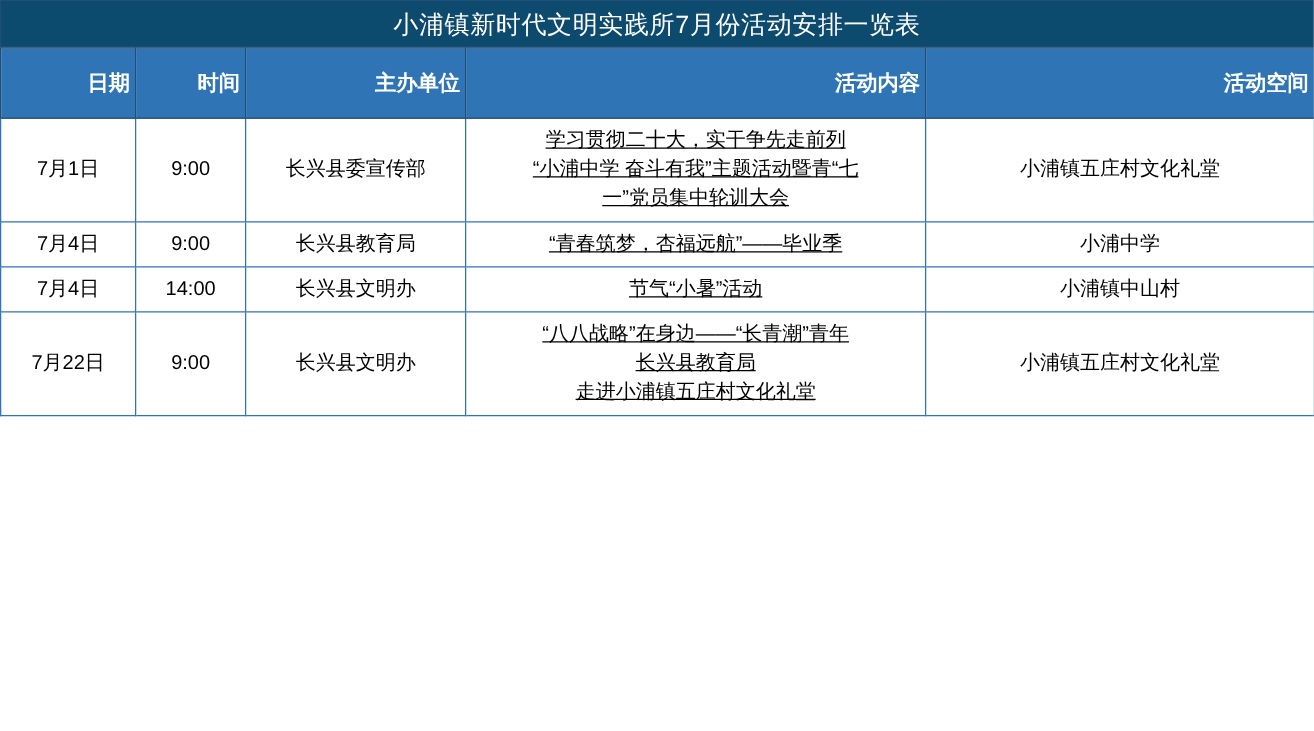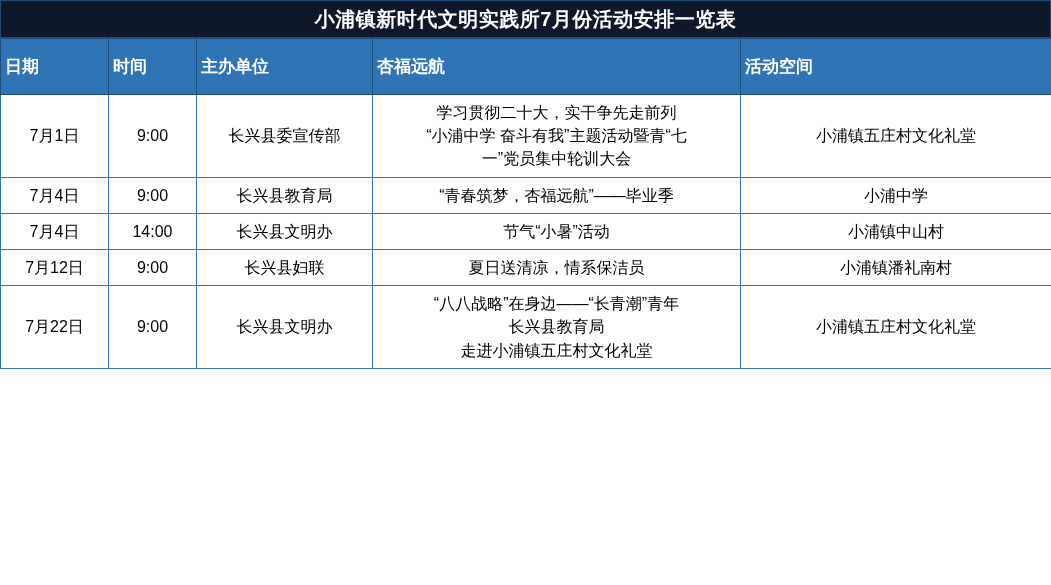--- a/index.html
+++ b/index.html
@@ -16,27 +16,27 @@
   .sheet {
     width: 1051px;
     height: 585px;
     box-sizing: border-box;
     background: #ffffff;
     display: flex;
     flex-direction: column;
   }
   .title-bar {
     height: 38px;
-    background: #0f172a;
+    background: #0c4a6e;
     color: #ffffff;
     display: flex;
     align-items: center;
     justify-content: center;
     font-size: 20px;
-    font-weight: bold;
+    font-weight: normal;
     letter-spacing: 0.5px;
     border: 1px solid #1f4e79;
     box-sizing: border-box;
   }
   table.schedule {
     border-collapse: collapse;
     table-layout: fixed;
     width: 1051px;
   }
   table.schedule col.c0 { width: 108px; }
@@ -45,21 +45,21 @@
   table.schedule col.c3 { width: 368px; }
   table.schedule col.c4 { width: 311px; }
 
   table.schedule th {
     background: #2f75b5;
     color: #ffffff;
     font-size: 17px;
     font-weight: bold;
     height: 36px;
     border: 1px solid #1f4e79;
-    text-align: left;
+    text-align: right;
     vertical-align: middle;
     padding: 16px 4px;
     box-sizing: border-box;
   }
   table.schedule td {
     border: 1px solid #2f75b5;
     text-align: center;
     vertical-align: middle;
     font-size: 16px;
     color: #000000;
@@ -69,20 +69,21 @@
   }
   td.date, td.time {
     font-size: 16px;
     white-space: nowrap;
   }
   td.org {
     font-size: 16px;
   }
   td.content {
     font-size: 16px;
+    text-decoration: underline;
   }
   td.place {
     font-size: 16px;
   }
   .cell-lines > div {
     white-space: nowrap;
   }
 </style>
 </head>
 <body>
@@ -97,21 +98,21 @@
         <col class="c1">
         <col class="c2">
         <col class="c3">
         <col class="c4">
     </colgroup>
     <thead>
       <tr>
         <th>日期</th>
         <th>时间</th>
         <th>主办单位</th>
-        <th>杏福远航</th>
+        <th>活动内容</th>
         <th>活动空间</th>
       </tr>
     </thead>
     <tbody id="table-body">
         <tr>
           <td class="date">7月1日</td>
           <td class="time">9:00</td>
           <td class="org">长兴县委宣传部</td>
           <td class="content">
             <div class="cell-lines">
@@ -138,31 +139,20 @@
           <td class="time">14:00</td>
           <td class="org">长兴县文明办</td>
           <td class="content">
             <div class="cell-lines">
               <div>节气“小暑”活动</div>
             </div>
           </td>
           <td class="place">小浦镇中山村</td>
         </tr>
         <tr>
-          <td class="date">7月12日</td>
-          <td class="time">9:00</td>
-          <td class="org">长兴县妇联</td>
-          <td class="content">
-            <div class="cell-lines">
-              <div>夏日送清凉，情系保洁员</div>
-            </div>
-          </td>
-          <td class="place">小浦镇潘礼南村</td>
-        </tr>
-        <tr>
           <td class="date">7月22日</td>
           <td class="time">9:00</td>
           <td class="org">长兴县文明办</td>
           <td class="content">
             <div class="cell-lines">
               <div>“八八战略”在身边——“长青潮”青年</div>
               <div>长兴县教育局</div>
               <div>走进小浦镇五庄村文化礼堂</div>
             </div>
           </td>

